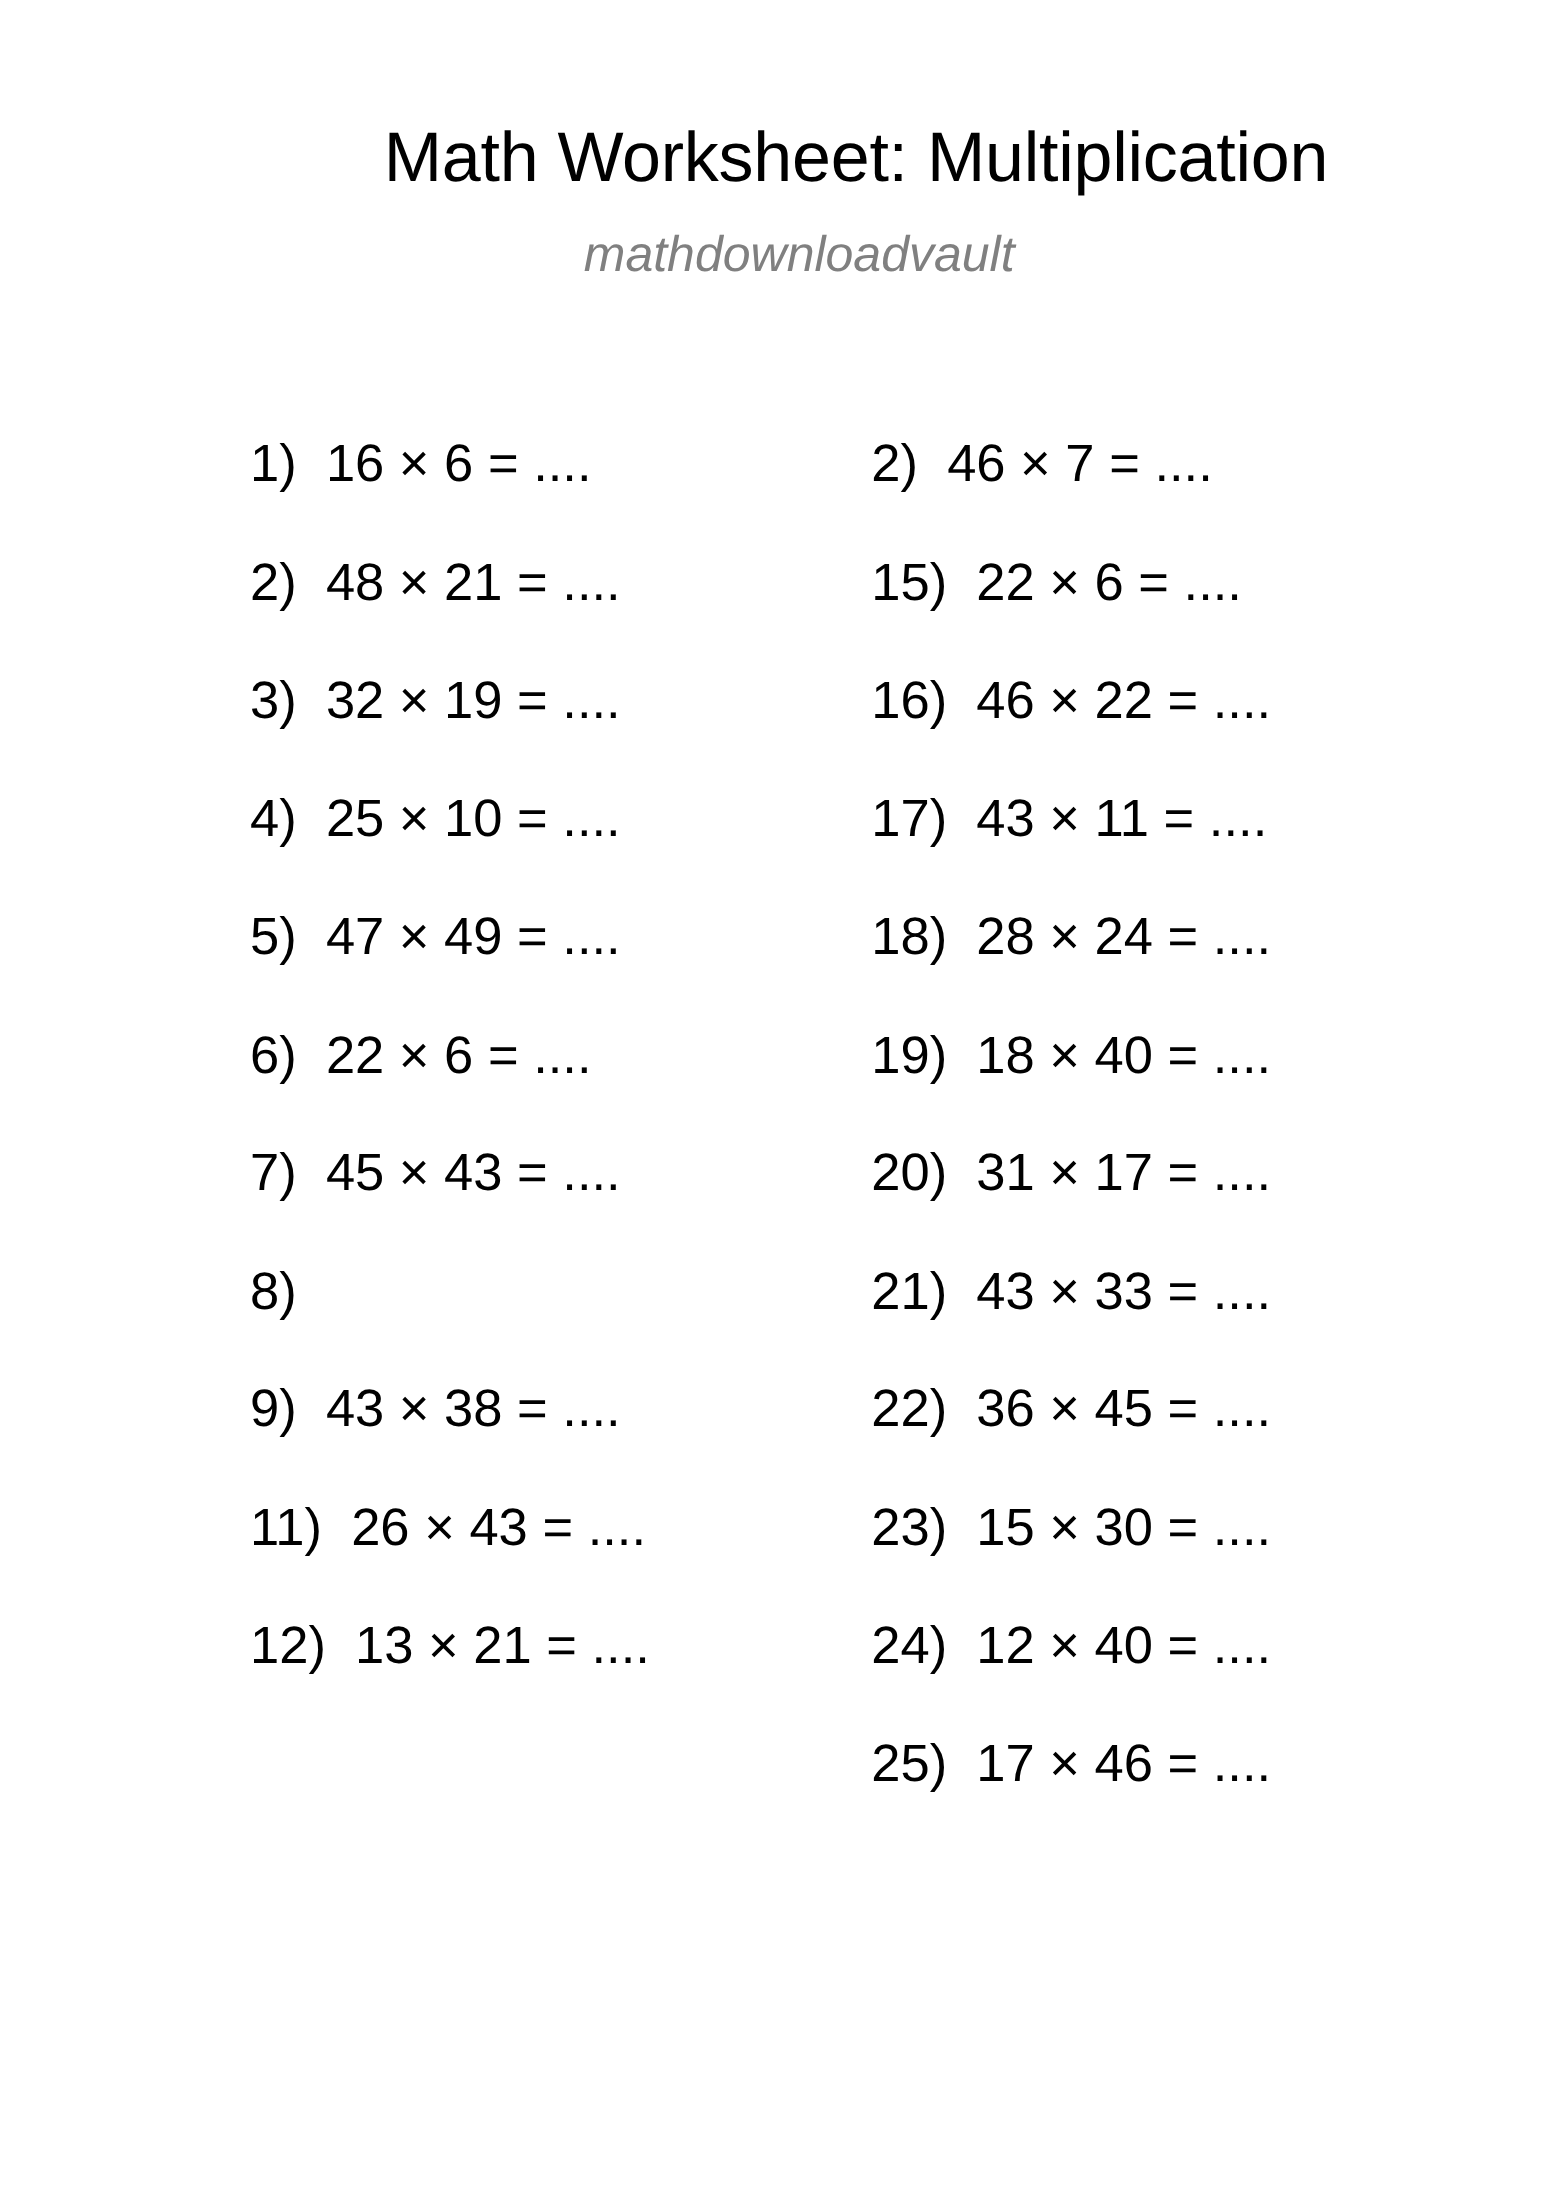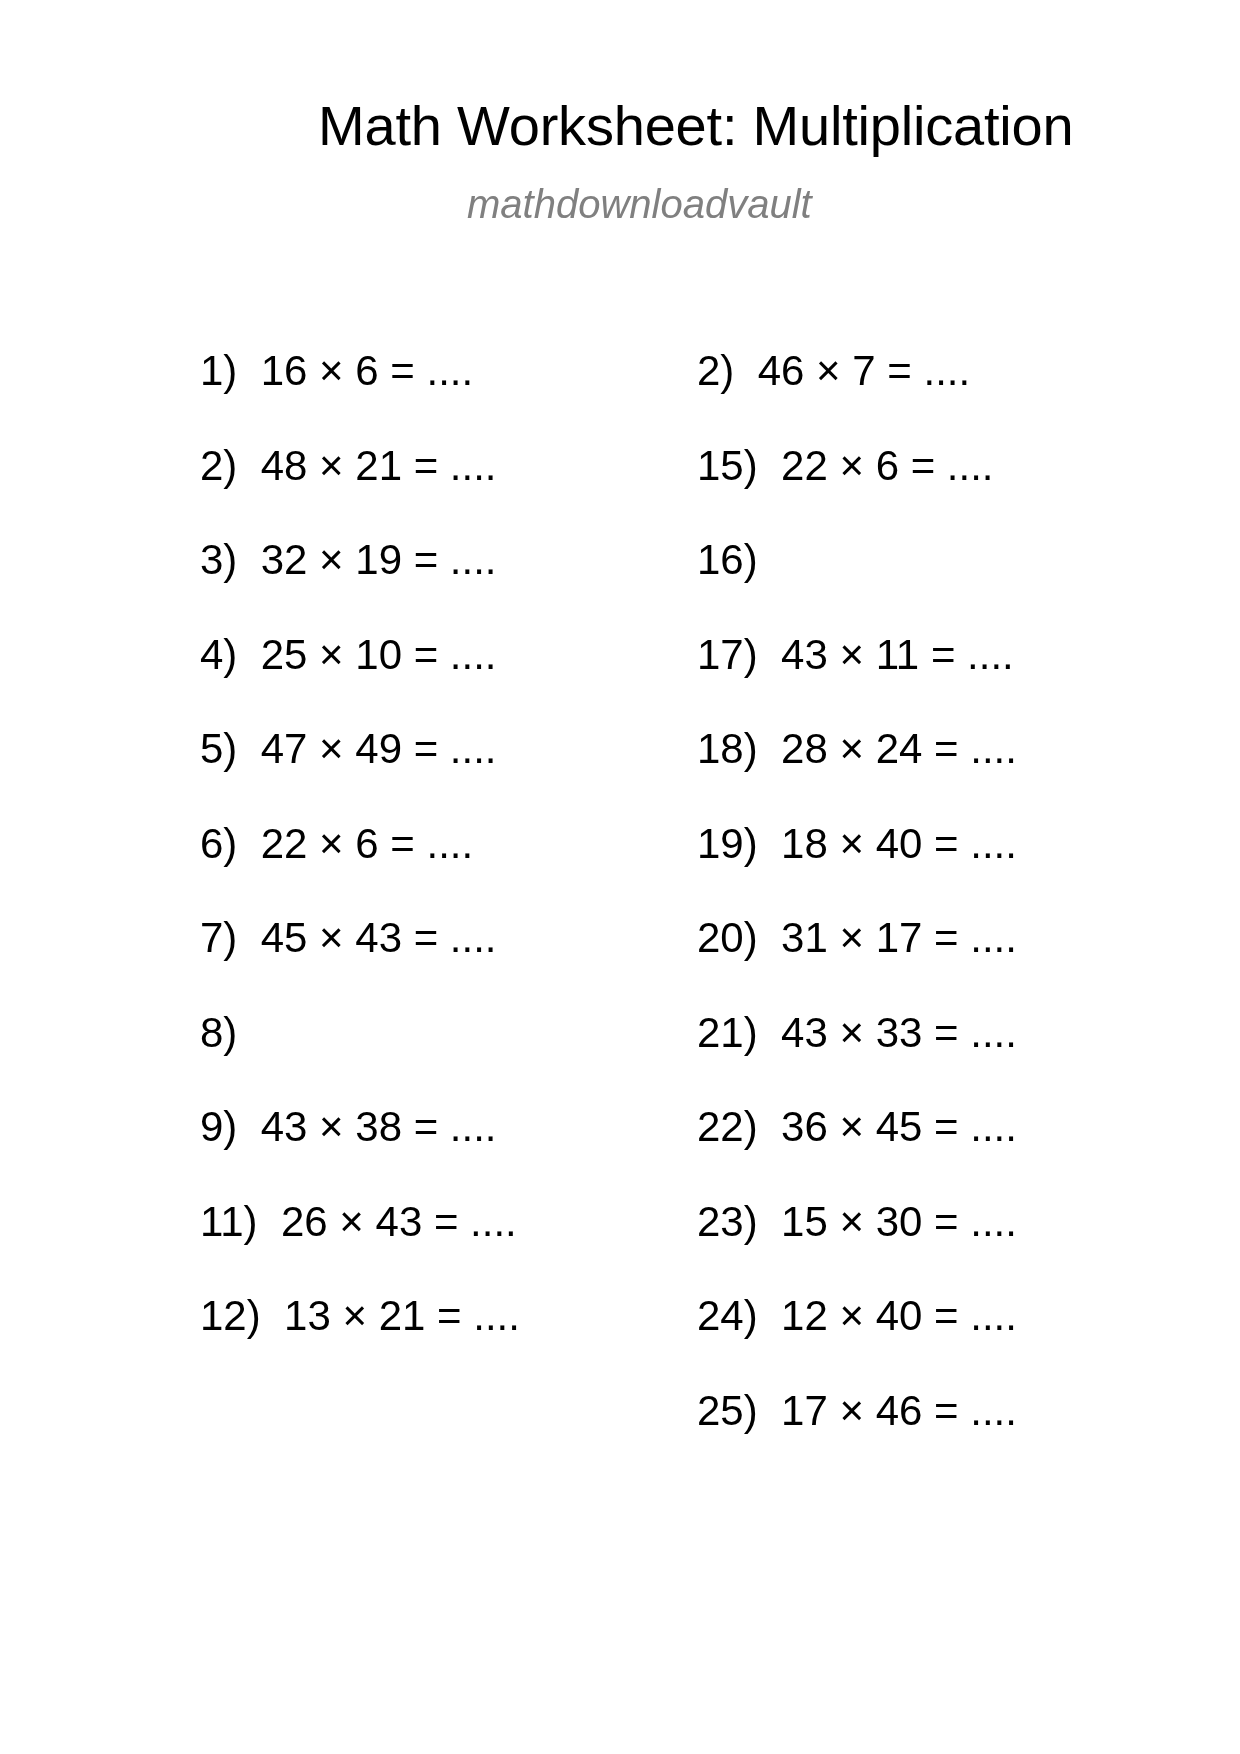--- a/index.html
+++ b/index.html
@@ -10,21 +10,21 @@
     body {
       width: 1240px;
       height: 1754px;
       position: relative;
       overflow: hidden;
       font-family: "Liberation Sans", sans-serif;
       color: #000000;
     }
     .title {
       position: absolute;
-      left: 318px;
+      left: 307px;
       top: 98px;
       font-size: 56px;
       line-height: 1;
       white-space: nowrap;
       letter-spacing: -0.2px;
     }
     .subtitle {
       position: absolute;
       left: 467px;
       top: 184px;
@@ -68,21 +68,21 @@
     <div class="problem"><span class="num">7)</span><span>  </span><span class="expr">45 × 43 = ....</span></div>
     <div class="problem"><span class="num">8)</span><span>  </span></div>
     <div class="problem"><span class="num">9)</span><span>  </span><span class="expr">43 × 38 = ....</span></div>
     <div class="problem"><span class="num">11)</span><span>  </span><span class="expr">26 × 43 = ....</span></div>
     <div class="problem"><span class="num">12)</span><span>  </span><span class="expr">13 × 21 = ....</span></div>
   </div>
 
   <div class="column col-right">
     <div class="problem"><span class="num">2)</span><span>  </span><span class="expr">46 × 7 = ....</span></div>
     <div class="problem"><span class="num">15)</span><span>  </span><span class="expr">22 × 6 = ....</span></div>
-    <div class="problem"><span class="num">16)</span><span>  </span></div>
+    <div class="problem"><span class="num">16)</span><span>  </span><span class="expr">46 × 22 = ....</span></div>
     <div class="problem"><span class="num">17)</span><span>  </span><span class="expr">43 × 11 = ....</span></div>
     <div class="problem"><span class="num">18)</span><span>  </span><span class="expr">28 × 24 = ....</span></div>
     <div class="problem"><span class="num">19)</span><span>  </span><span class="expr">18 × 40 = ....</span></div>
     <div class="problem"><span class="num">20)</span><span>  </span><span class="expr">31 × 17 = ....</span></div>
     <div class="problem"><span class="num">21)</span><span>  </span><span class="expr">43 × 33 = ....</span></div>
     <div class="problem"><span class="num">22)</span><span>  </span><span class="expr">36 × 45 = ....</span></div>
     <div class="problem"><span class="num">23)</span><span>  </span><span class="expr">15 × 30 = ....</span></div>
     <div class="problem"><span class="num">24)</span><span>  </span><span class="expr">12 × 40 = ....</span></div>
     <div class="problem"><span class="num">25)</span><span>  </span><span class="expr">17 × 46 = ....</span></div>
   </div>

